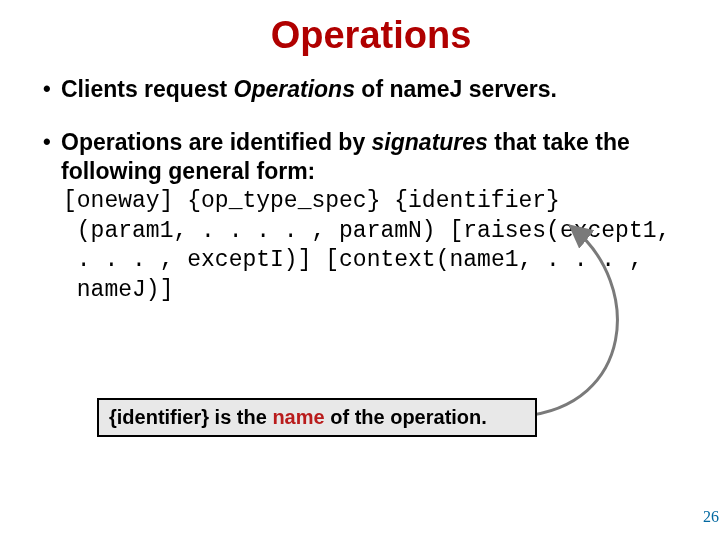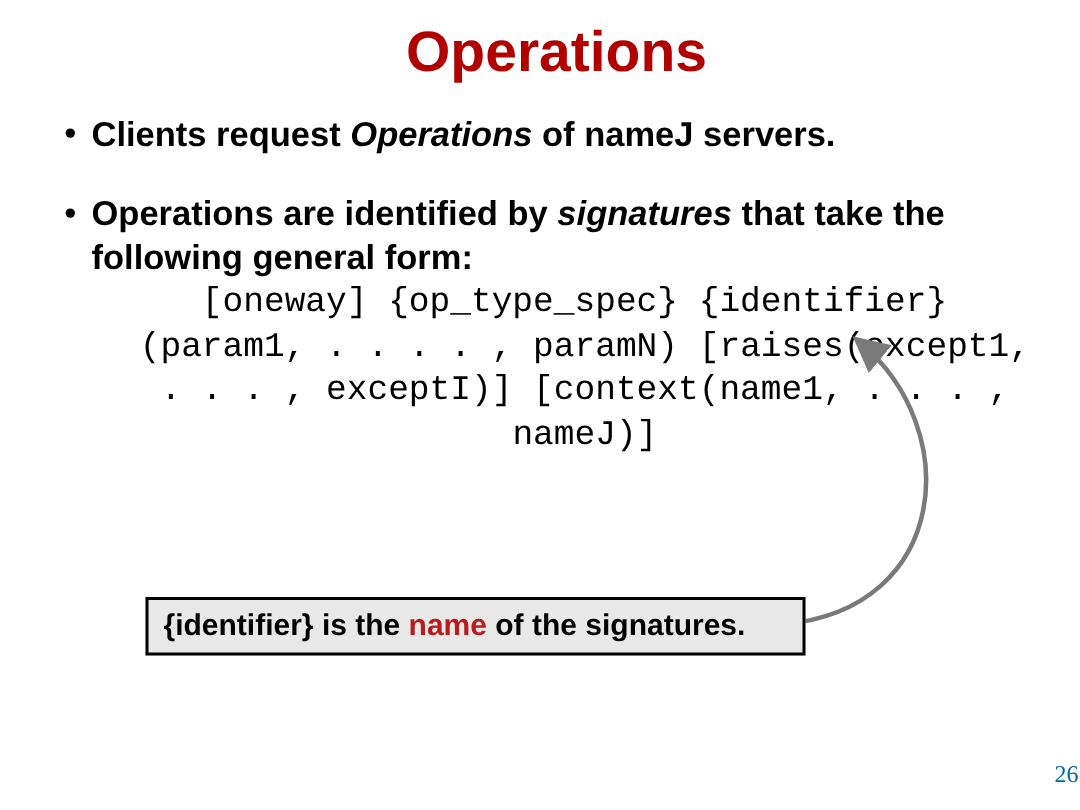--- a/index.html
+++ b/index.html
@@ -4,21 +4,21 @@
 <style>
   * { margin: 0; padding: 0; box-sizing: border-box; }
   html, body { width: 720px; height: 540px; background: #fff; font-family: "Comic Sans MS", "Comic Sans", cursive, sans-serif; overflow: hidden; }
   .slide { position: relative; width: 720px; height: 540px; padding: 12px 28px 0 28px; margin-left: 11px; }
   .title { text-align: center; font-size: 38px; font-weight: bold; color: #b00000; margin-top: 2px; margin-bottom: 18px; }
   .bullets { list-style: none; }
   .bullets > li { position: relative; padding-left: 22px; font-size: 23px; color: #000; font-weight: bold; line-height: 1.25; margin-bottom: 24px; }
   .bullets > li::before { content: "•"; position: absolute; left: 4px; top: 0; color: #000; font-size: 22px; }
   .em-op { font-style: italic; font-weight: bold; }
   .em-sig { font-style: italic; font-weight: bold; }
-  .code { font-family: "Courier New", Courier, monospace; font-size: 23px; font-weight: normal; color: #000; line-height: 1.28; margin-left: 2px; margin-top: 2px; white-space: pre-wrap; text-align: center; }
+  .code { font-family: "Courier New", Courier, monospace; font-size: 23px; font-weight: normal; color: #000; line-height: 1.28; margin-left: 2px; margin-top: 2px; white-space: pre-wrap; }
   .callout-box { position: absolute; left: 86px; top: 398px; width: 440px; background: #e8e8e8; border: 2px solid #000; padding: 6px 10px 6px 10px; font-size: 20px; font-weight: bold; color: #000; line-height: 1.15; }
   .callout-box .ident { color: #000; }
   .callout-box .name-highlight { color: #b91c1c; }
   .arrow-svg { position: absolute; left: 472px; top: 216px; width: 170px; height: 218px; pointer-events: none; }
   .pagenum { position: absolute; right: 12px; bottom: 14px; font-family: Liberation Serif, serif; font-size: 16px; color: #0369a1; }
 </style>
 </head>
 <body>
 
 <div class="slide">
@@ -41,18 +41,18 @@
   <svg class="arrow-svg" viewBox="0 0 170 218">
     <defs>
       <marker id="arrowhead" markerWidth="10" markerHeight="10" refX="6" refY="4" orient="auto" markerUnits="strokeWidth">
         <path d="M0,0 L8,4 L0,8 Z" fill="#7a7a7a"></path>
       </marker>
     </defs>
     <path d="M 40 200 C 150 190, 160 70, 90 12" stroke="#7a7a7a" stroke-width="3" fill="none" marker-end="url(#arrowhead)"></path>
   </svg>
 
   <div class="callout-box">
-    <span class="ident">{identifier}</span><span> is the </span><span class="name-highlight">name</span><span> of the signatures.</span>
+    <span class="ident">{identifier}</span><span> is the </span><span class="name-highlight">name</span><span> of the operation.</span>
   </div>
 
   <div class="pagenum">26</div>
 
 </div>
 
 </body></html>

